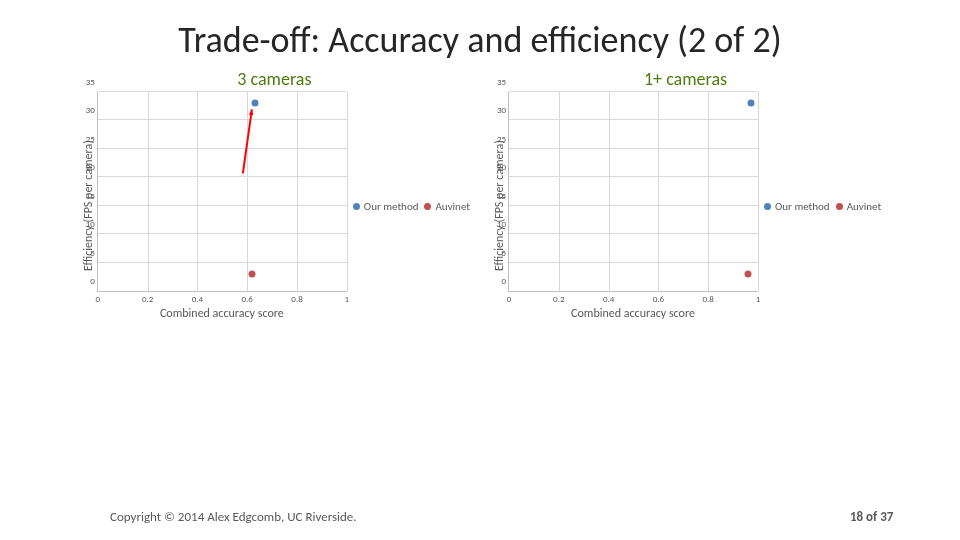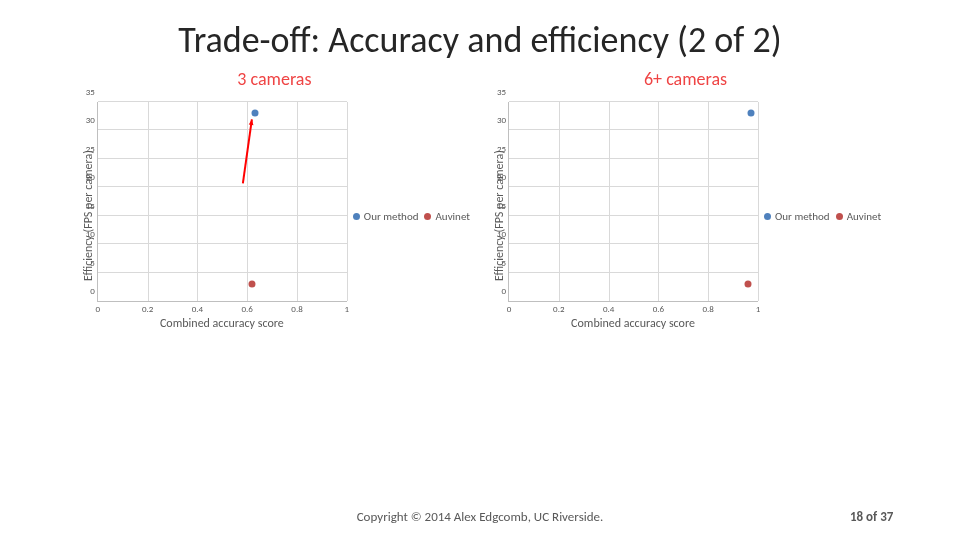--- a/index.html
+++ b/index.html
@@ -35,22 +35,22 @@
     justify-content: center;
     gap: 20px;
   }
   .chart-block {
     display: flex;
     flex-direction: column;
     align-items: center;
   }
   .chart-title {
     font-size: 18px;
-    margin-bottom: 12px;
-    color: #ef4444;
+    margin-bottom: 2px;
+    color: #4d7c0f;
   }
   .chart-body {
     display: flex;
     flex-direction: row;
     align-items: stretch;
   }
   .ylabel {
     writing-mode: vertical-rl;
     transform: rotate(180deg);
     font-size: 12px;
@@ -135,21 +135,21 @@
   .footer {
     position: absolute;
     bottom: 16px;
     left: 0; right: 0;
     display: flex;
     justify-content: space-between;
     padding: 0 40px;
     font-size: 13px;
     color: #595959;
   }
-  .footer .copyright { flex: 1; text-align: center; }
+  .footer .copyright { flex: 1; }
   .footer .pagenum { min-width: 70px; text-align: left; font-weight: bold; }
   .footer .spacer { min-width: 70px; }
 </style>
 </head>
 <body>
 
 <div class="slide">
 
   <h1 class="title">Trade-off: Accuracy and efficiency (2 of 2)</h1>
 
@@ -203,21 +203,21 @@
           </div>
           <div class="legend-item">
             <span class="marker" style="background:#C0504D"></span>
             <span>Auvinet</span>
           </div>
         </div>
       </div>
     </div>
 
     <div class="chart-block">
-      <div class="chart-title">6+ cameras</div>
+      <div class="chart-title">1+ cameras</div>
       <div class="chart-body">
         <div class="ylabel">Efficiency (FPS per camera)</div>
         <div class="plot-wrap">
           <div class="plot" id="plot-1">
               <div class="ytick" style="bottom: 0px;">0</div>
               <div class="hgrid" style="bottom: 28.4286px;"></div>
               <div class="ytick" style="bottom: 28.4286px;">5</div>
               <div class="hgrid" style="bottom: 56.8571px;"></div>
               <div class="ytick" style="bottom: 56.8571px;">10</div>
               <div class="hgrid" style="bottom: 85.2857px;"></div>

